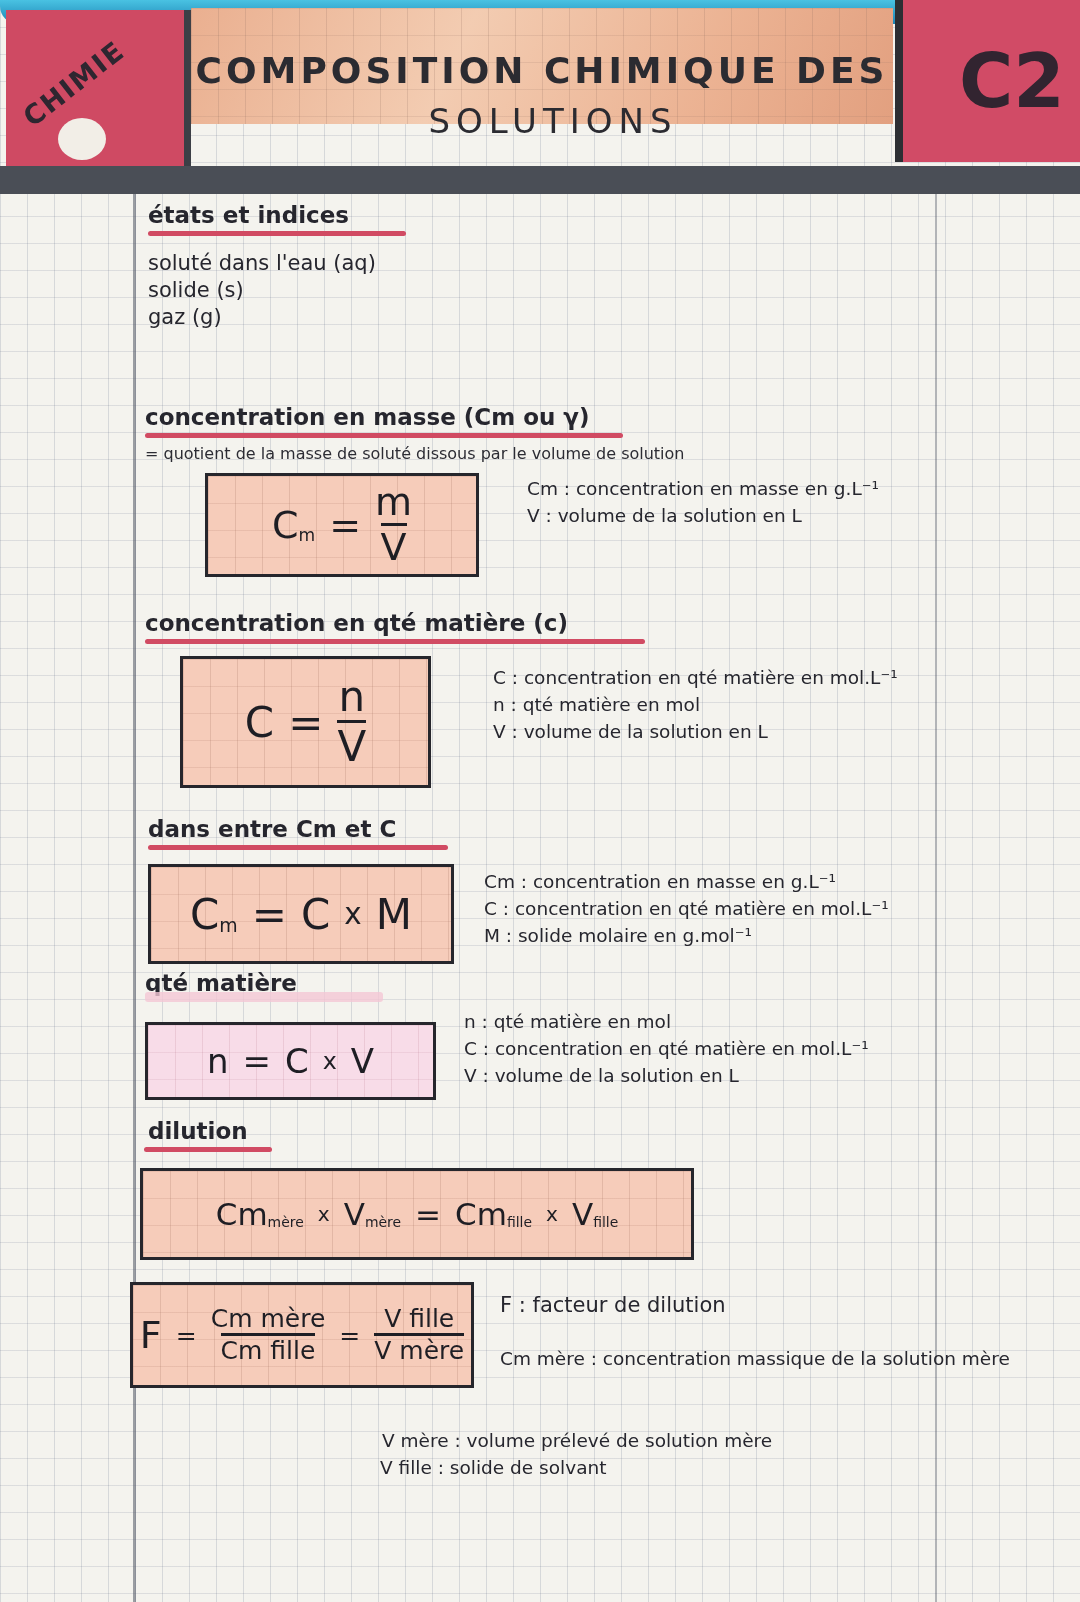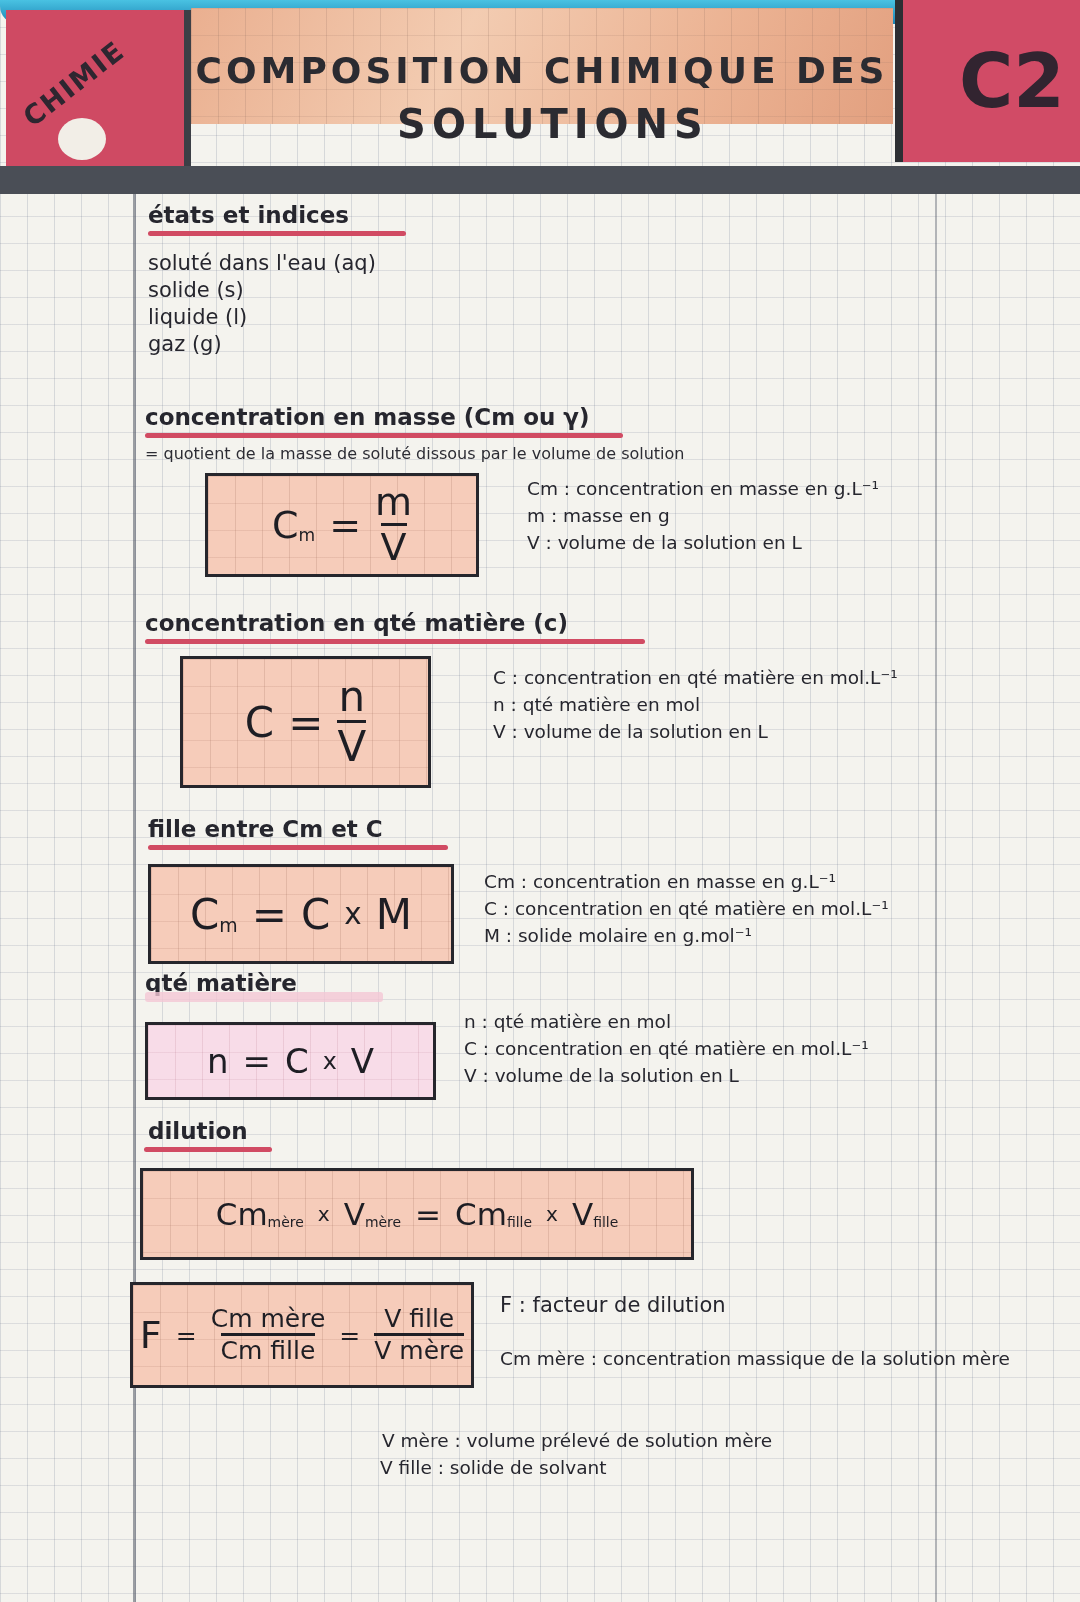--- a/index.html
+++ b/index.html
@@ -24,21 +24,21 @@
     background:#f2eee7;border-radius:50%;}
   .title-box{position:absolute;left:191px;top:8px;width:702px;height:116px;
     background-color:#f2c9ad;
     background-image:
       linear-gradient(to right, rgba(150,115,100,0.22) 1px, transparent 1px),
       linear-gradient(to bottom, rgba(150,115,100,0.16) 1px, transparent 1px),
       linear-gradient(115deg, rgba(226,150,115,0.50), rgba(248,221,203,0.15) 38%, rgba(228,152,116,0.45) 72%, rgba(213,126,90,0.55));
     background-size:27px 27px,27px 27px,100% 100%;
     text-align:center;}
   .title-line1{margin-top:42px;font-size:36px;font-weight:bold;letter-spacing:4px;color:#2b2b31;}
-  .title-line2{margin-top:10px;font-size:40px;font-weight:bold;letter-spacing:6px;color:#2b2b31;margin-left:22px;}
+  .title-line2{margin-top:10px;font-size:34px;font-weight:normal;letter-spacing:6px;color:#2b2b31;margin-left:22px;}
   .c2-box{position:absolute;left:895px;top:0;width:185px;height:162px;
     background:#d14b66;border-left:8px solid #2c2e33;}
   .c2-text{position:absolute;left:56px;top:38px;font-size:74px;font-weight:bold;color:#322430;}
   .dark-band{position:absolute;left:0;top:166px;width:100%;height:28px;background:#4a4e56;}
   
   .margin-left{position:absolute;left:133px;top:194px;bottom:0;width:3px;background:rgba(80,85,100,0.55);}
   .margin-right{position:absolute;left:935px;top:194px;bottom:0;width:2px;background:rgba(80,85,100,0.40);}
   
   .sec{position:absolute;}
   .sec-title{font-size:23px;font-weight:600;color:#26262e;}
@@ -87,21 +87,20 @@
   <div class="dark-band"></div>
 
   <div class="margin-left"></div>
   <div class="margin-right"></div>
 
   <div class="sec" style="left:148px;top:202px;">
     <div class="sec-title">états et indices</div>
     <div class="red-underline" style="width:258px;"></div>
     <div class="hand" style="margin-top:14px;">soluté dans l'eau  (aq)</div>
     <div class="hand">solide (s)</div>
-    <div class="hand">liquide (l)</div>
     <div class="hand">gaz (g)</div>
   </div>
 
   <div class="sec" style="left:145px;top:404px;">
     <div class="sec-title">concentration en masse (Cm ou γ)</div>
     <div class="red-underline" style="width:478px;"></div>
     <div class="subtitle">= quotient  de  la  masse  de soluté  dissous  par le volume  de solution</div>
     <div class="formula-row" style="margin-top:10px;">
       <div class="fbox" style="margin-left:60px;width:268px;height:98px;font-size:38px;">
         <span class="term">
@@ -111,21 +110,20 @@
         <span class="gap"></span>
           <span>=</span>
           <span class="gap"></span>
         <span class="frac">
           <span class="num">m</span>
           <span class="den">V</span>
         </span>
       </div>
       <div class="legend" style="margin-left:48px;padding-top:2px;">
         <div>Cm : concentration en masse   en g.L⁻¹</div>
-        <div>m :  masse   en g</div>
         <div>V :  volume  de  la  solution  en L</div>
       </div>
     </div>
   </div>
 
   <div class="sec" style="left:145px;top:610px;">
     <div class="sec-title">concentration en qté matière (c)</div>
     <div class="red-underline" style="width:500px;"></div>
     <div class="formula-row" style="margin-top:12px;">
       <div class="fbox" style="margin-left:35px;width:245px;height:126px;font-size:42px;">
@@ -140,21 +138,21 @@
       </div>
       <div class="legend" style="margin-left:62px;padding-top:8px;">
         <div>C :  concentration en qté matière  en  mol.L⁻¹</div>
         <div>n :  qté  matière   en mol</div>
         <div>V :  volume  de  la  solution  en  L</div>
       </div>
     </div>
   </div>
 
   <div class="sec" style="left:148px;top:816px;">
-    <div class="sec-title">fille  entre  Cm et C</div>
+    <div class="sec-title">dans  entre  Cm et C</div>
     <div class="red-underline" style="width:300px;"></div>
     <div class="formula-row" style="margin-top:14px;">
       <div class="fbox" style="width:300px;height:94px;font-size:42px;">
         <span class="term">
             <span>C</span>
             <span class="sub">m</span>
           </span>
         <span class="gap"></span>
           <span>=</span>
           <span class="gap"></span>

